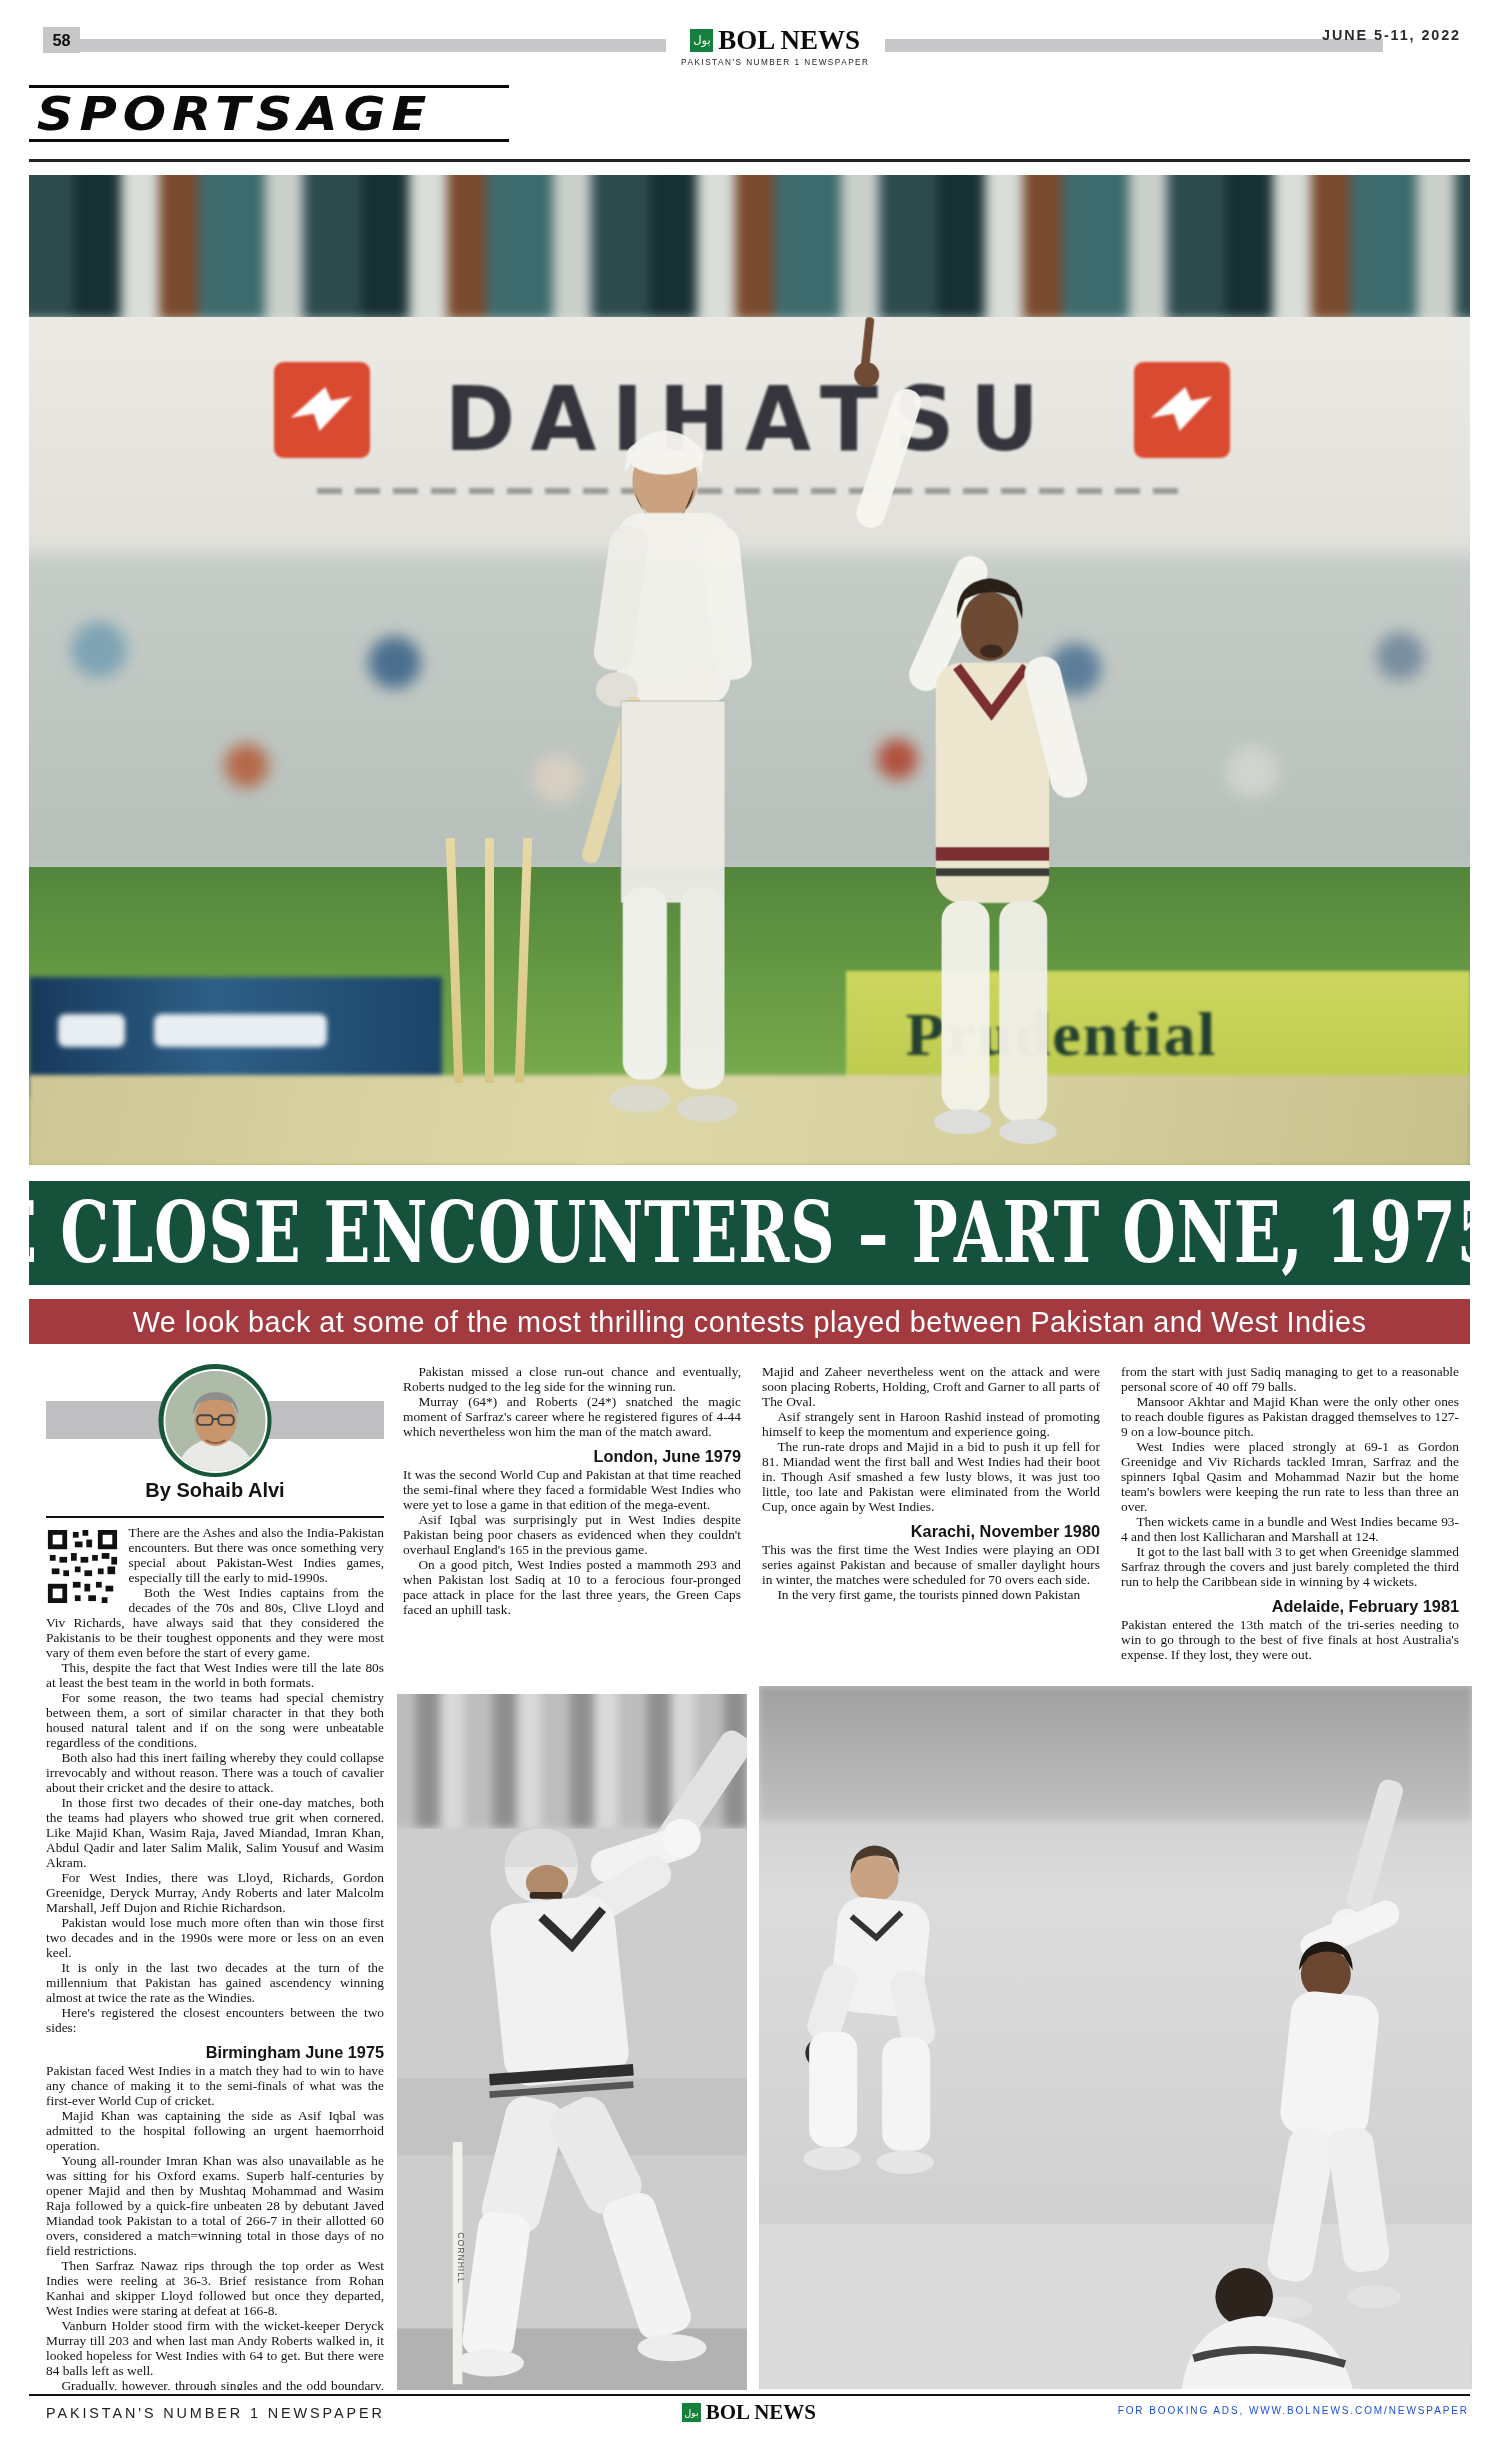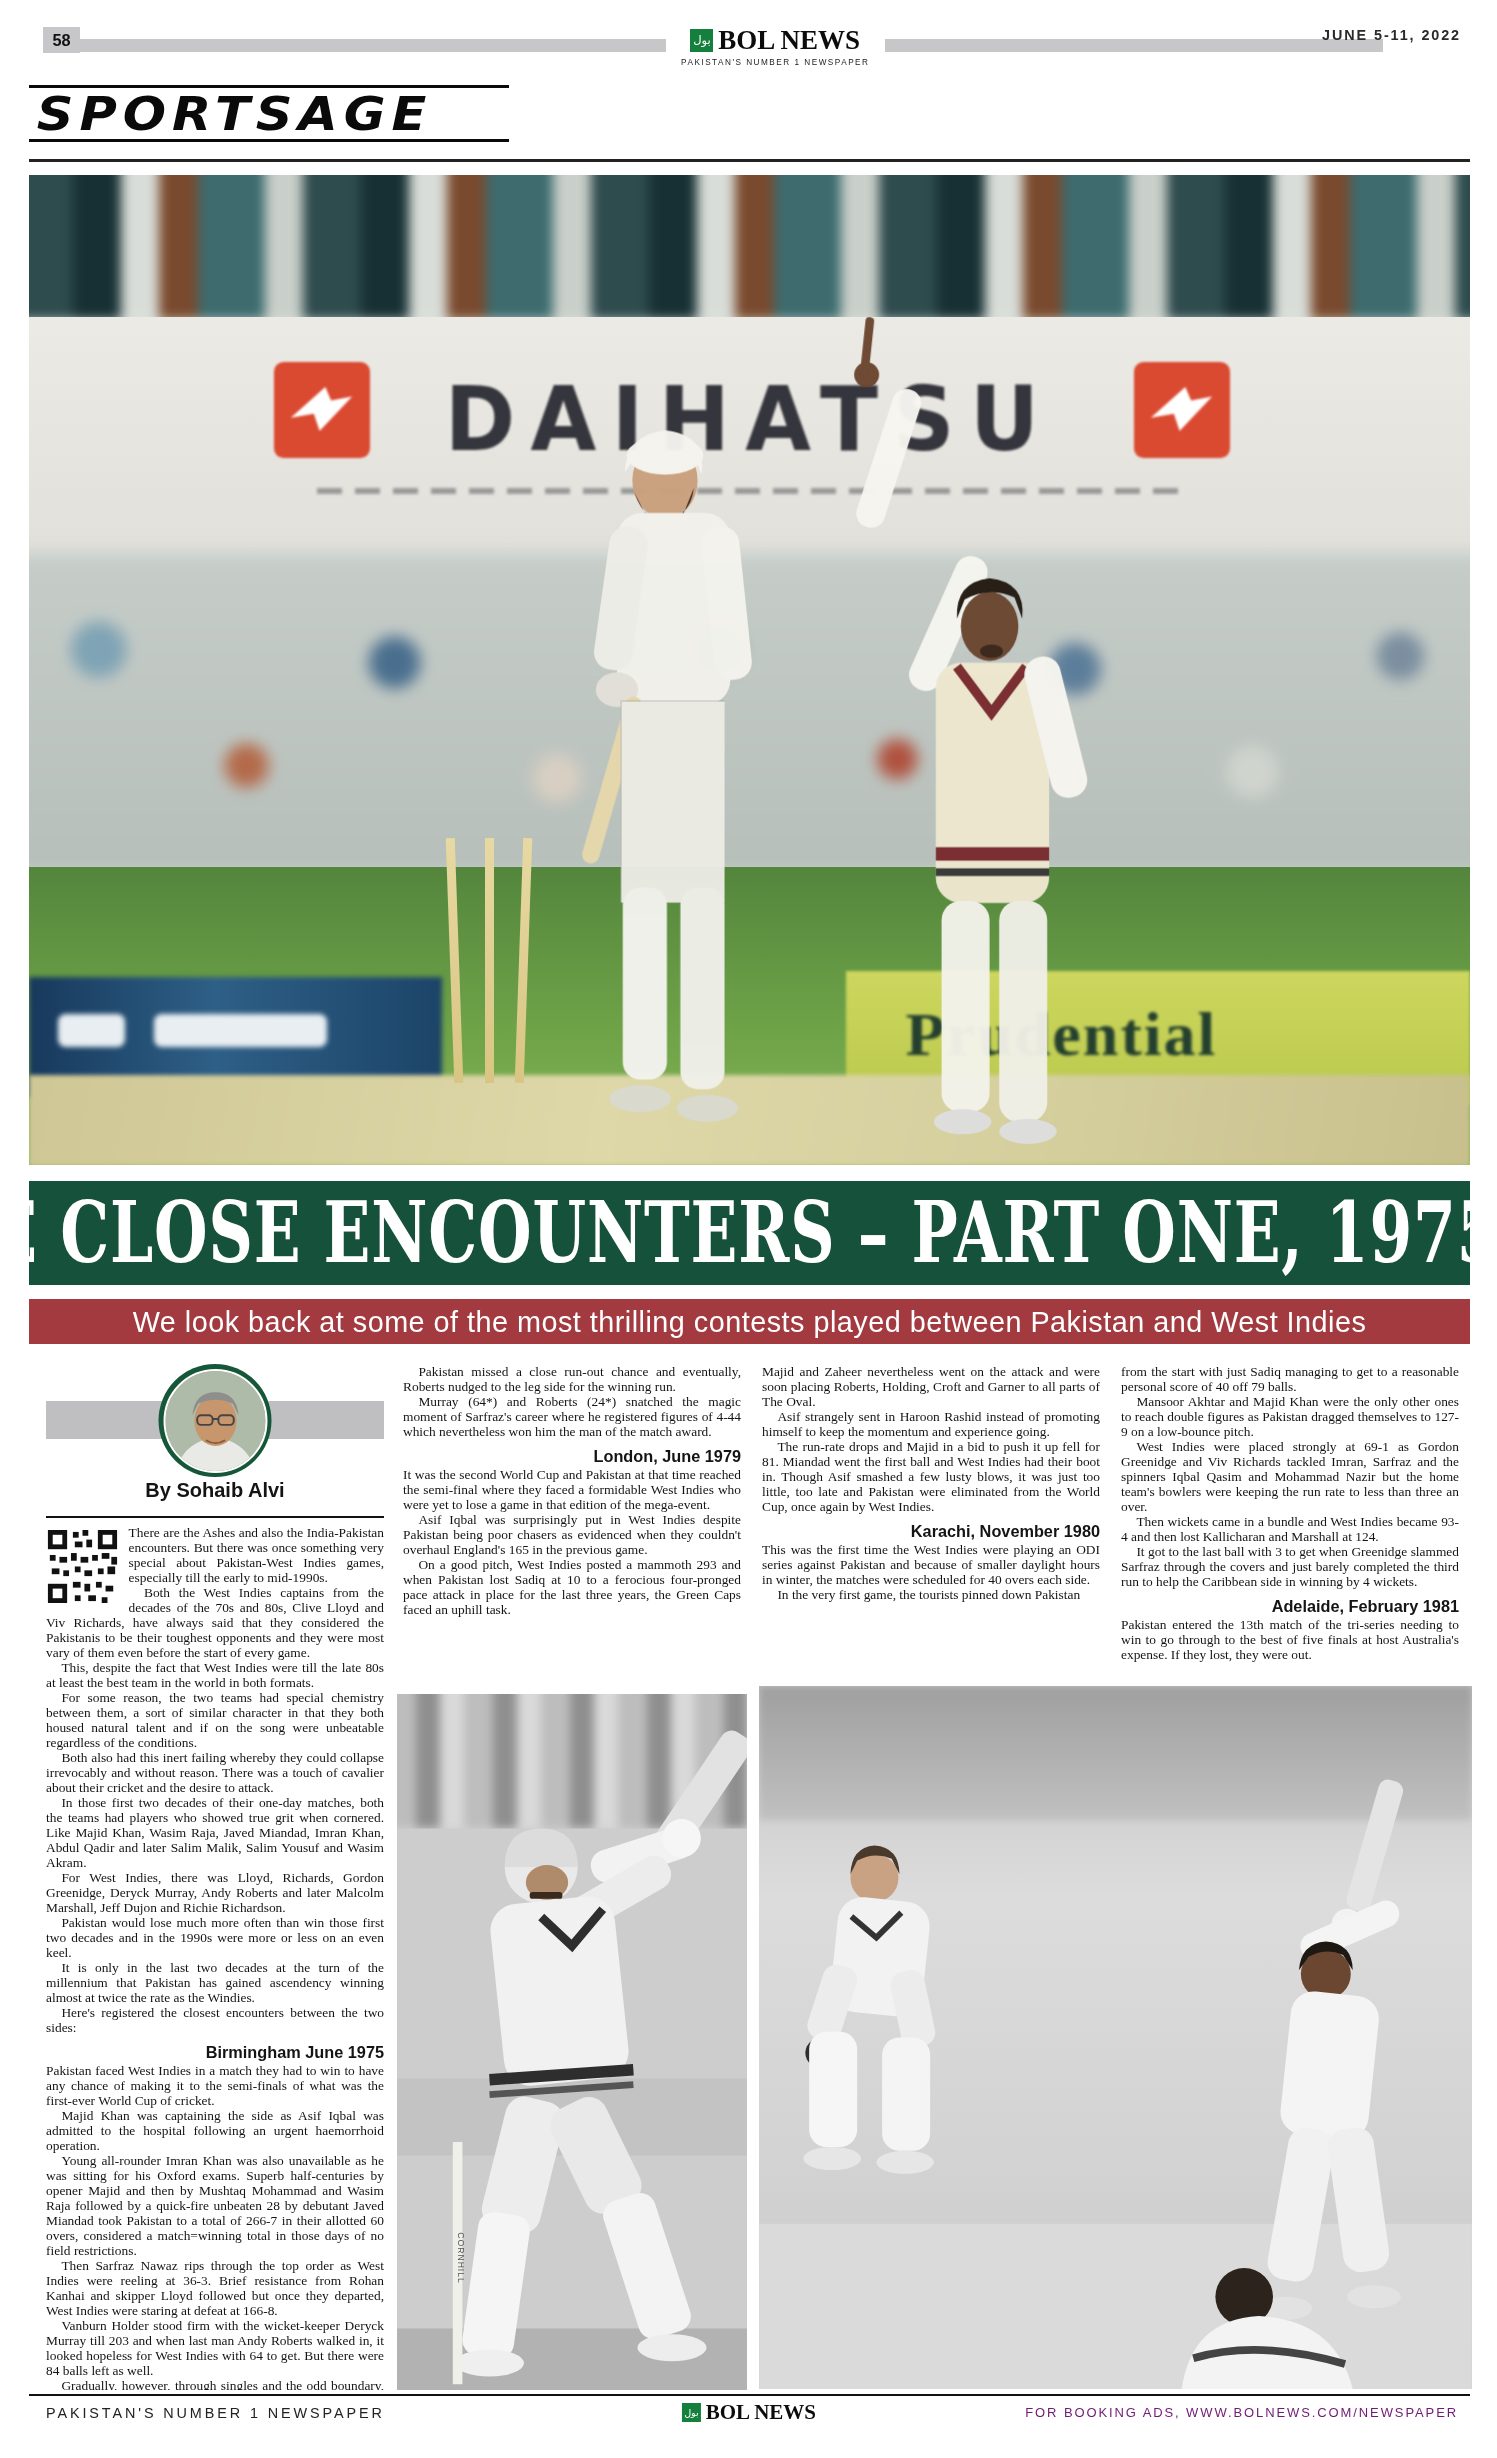--- a/index.html
+++ b/index.html
@@ -102,22 +102,22 @@
   .bw-crowd{position:absolute;left:-9.6px;top:-9.6px;right:-9.6px;height:144px;filter:blur(4.8px);
     background:repeating-linear-gradient(90deg,#bdbdbd 0 29px,#8f8f8f 29px 53px,#d9d9d9 53px 77px);}
   .bw-field{position:absolute;inset:0;background:linear-gradient(#c4c4c4,#dcdcdc 30%,#d2d2d2 70%,#c6c6c6);}
   .bw-band{position:absolute;left:0;top:0;width:100%;height:134px;filter:blur(3.8px);
     background:linear-gradient(#9f9f9f,#c0c0c0);}
 
   
   .footrule{position:absolute;left:29px;top:2394px;width:1441px;height:1.9px;background:#111;}
   .foot-left{position:absolute;left:46px;top:2405px;font-family:"Liberation Sans",sans-serif;
     font-size:14.4px;letter-spacing:2.9px;color:#222;}
-  .foot-right{position:absolute;right:40px;top:2405px;font-family:"Liberation Sans",sans-serif;
-    font-size:13px;letter-spacing:1.9px;color:#701a75;}
+  .foot-right{position:absolute;right:29px;top:2405px;font-family:"Liberation Sans",sans-serif;
+    font-size:10px;letter-spacing:1.9px;color:#1d4ed8;}
   .foot-brand{position:absolute;left:50%;top:2400px;transform:translateX(-50%);}
   .foot-brand .urdu-sq{width:19px;height:19px;font-size:9.6px;}
   .foot-brand .brandname{font-size:21px;}
 </style>
 </head>
 <body>
 
 <div id="page">
 
   <div class="hdr-bar"></div>
@@ -300,21 +300,21 @@
     <p>It was the second World Cup and Pakistan at that time reached the semi-final where they faced a formidable West Indies who were yet to lose a game in that edition of the mega-event.</p>
     <p class="ind">Asif Iqbal was surprisingly put in West Indies despite Pakistan being poor chasers as evidenced when they couldn't overhaul England's 165 in the previous game.</p>
     <p class="ind">On a good pitch, West Indies posted a mammoth 293 and when Pakistan lost Sadiq at 10 to a ferocious four-pronged pace attack in place for the last three years, the Green Caps faced an uphill task.</p>
   </div>
 
   <div class="col" id="col3">
     <p>Majid and Zaheer nevertheless went on the attack and were soon placing Roberts, Holding, Croft and Garner to all parts of The Oval.</p>
     <p class="ind">Asif strangely sent in Haroon Rashid instead of promoting himself to keep the momentum and experience going.</p>
     <p class="ind">The run-rate drops and Majid in a bid to push it up fell for 81. Miandad went the first ball and West Indies had their boot in. Though Asif smashed a few lusty blows, it was just too little, too late and Pakistan were eliminated from the World Cup, once again by West Indies.</p>
     <div class="subhead">Karachi, November 1980</div>
-    <p>This was the first time the West Indies were playing an ODI series against Pakistan and because of smaller daylight hours in winter, the matches were scheduled for 40 overs each side.</p>
+    <p>This was the first time the West Indies were playing an ODI series against Pakistan and because of smaller daylight hours in winter, the matches were scheduled for 70 overs each side.</p>
     <p class="ind">In the very first game, the tourists pinned down Pakistan</p>
   </div>
 
   <div class="col" id="col4">
     <p>from the start with just Sadiq managing to get to a reasonable personal score of 40 off 79 balls.</p>
     <p class="ind">Mansoor Akhtar and Majid Khan were the only other ones to reach double figures as Pakistan dragged themselves to 127-9 on a low-bounce pitch.</p>
     <p class="ind">West Indies were placed strongly at 69-1 as Gordon Greenidge and Viv Richards tackled Imran, Sarfraz and the spinners Iqbal Qasim and Mohammad Nazir but the home team's bowlers were keeping the run rate to less than three an over.</p>
     <p class="ind">Then wickets came in a bundle and West Indies became 93-4 and then lost Kallicharan and Marshall at 124.</p>
     <p class="ind">It got to the last ball with 3 to get when Greenidge slammed Sarfraz through the covers and just barely completed the third run to help the Caribbean side in winning by 4 wickets.</p>
     <div class="subhead">Adelaide, February 1981</div>

